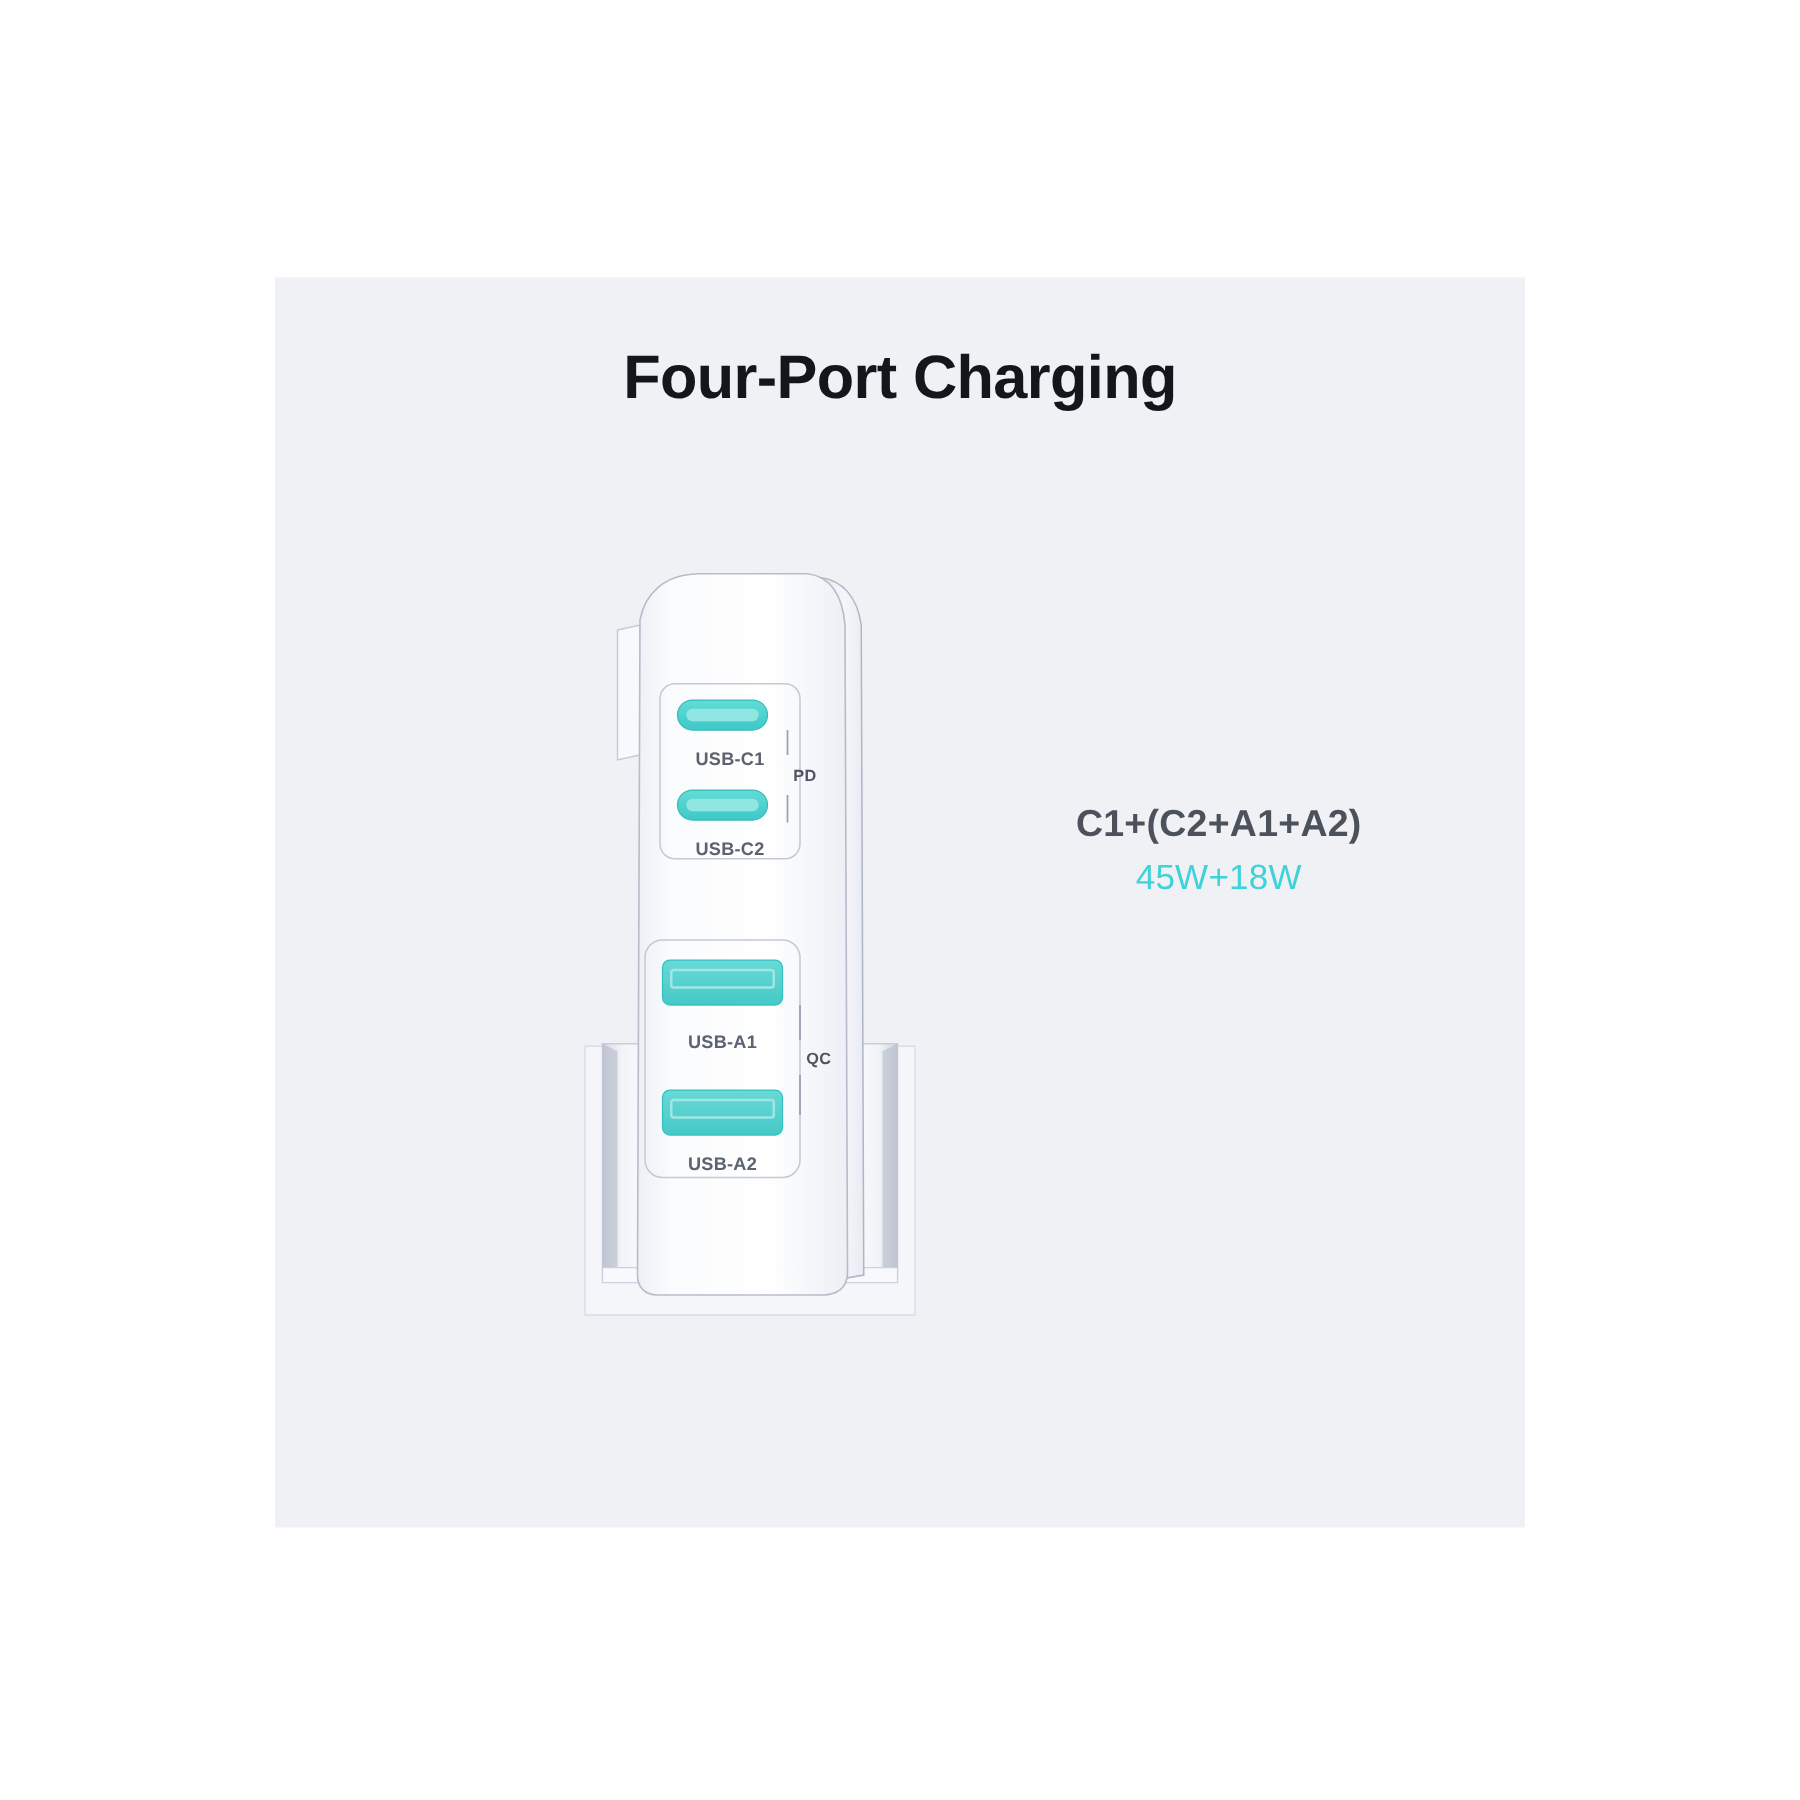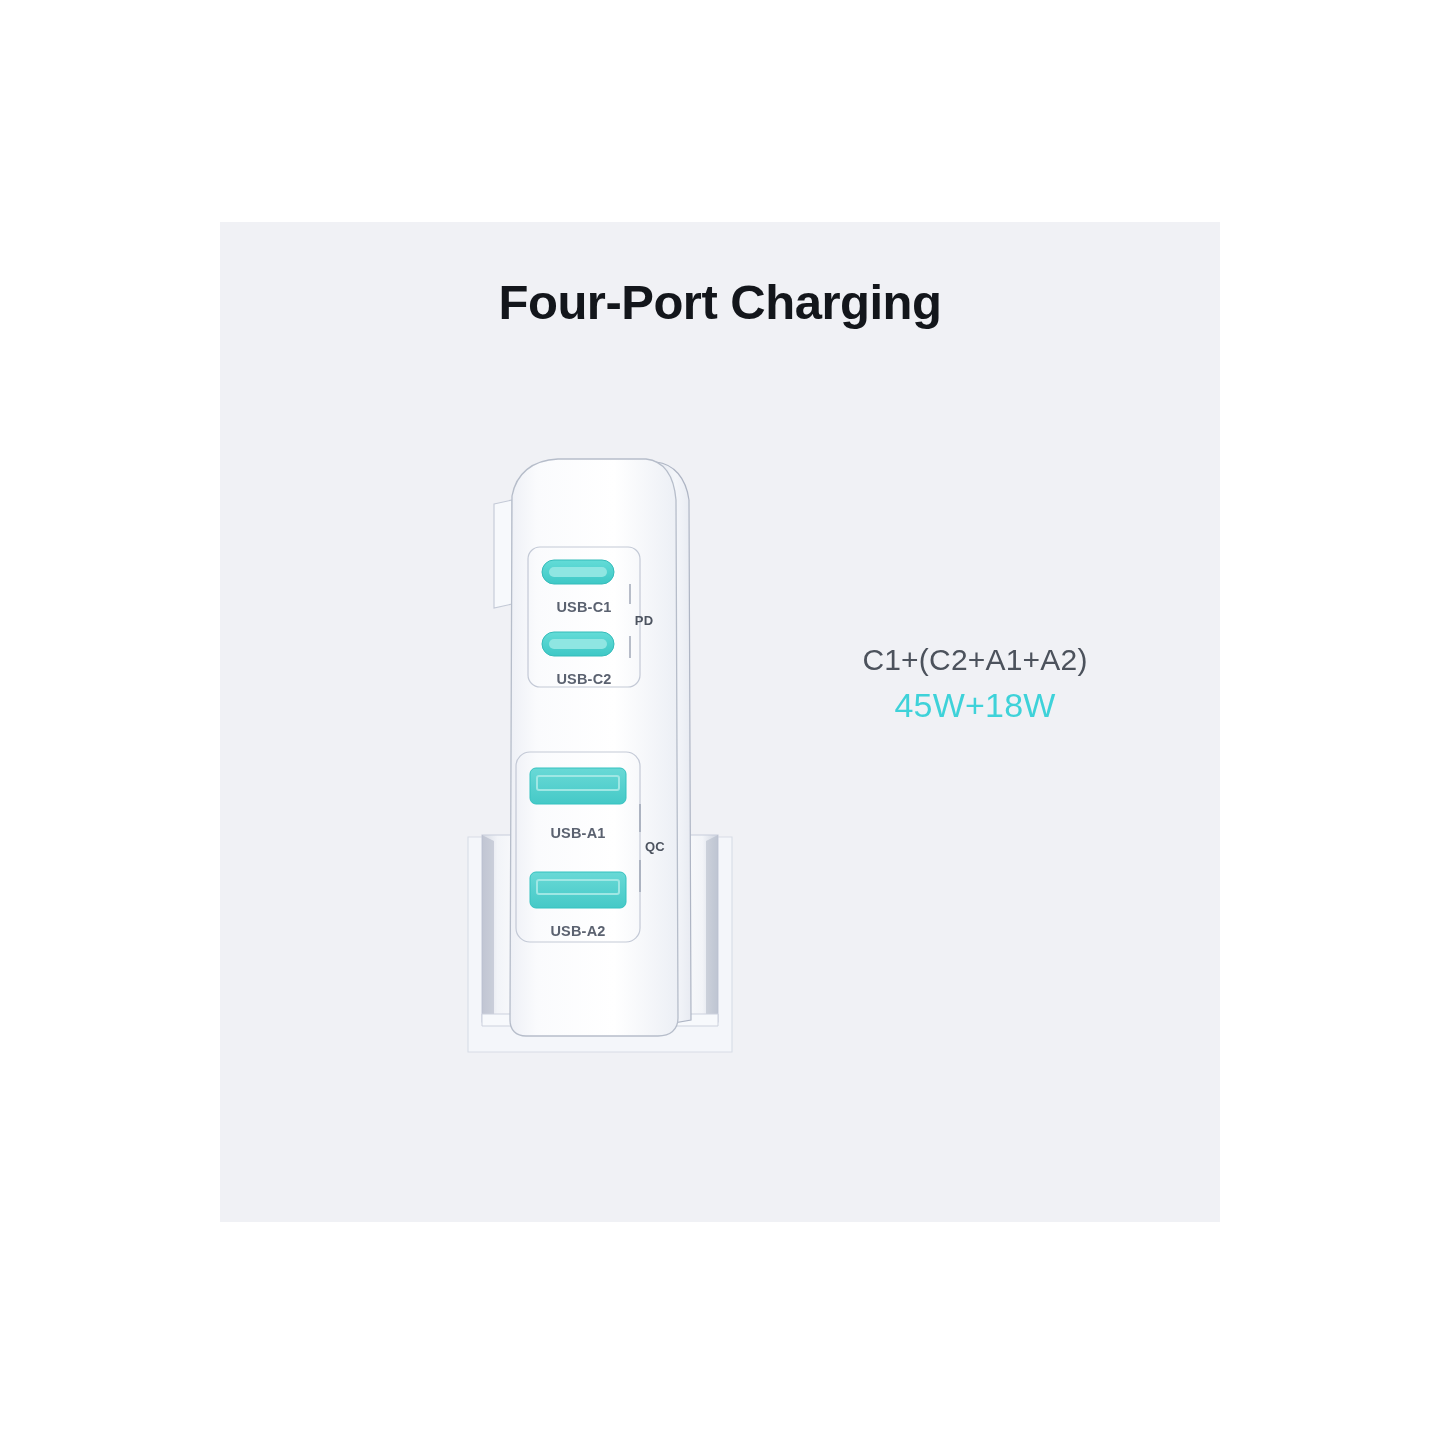--- a/index.html
+++ b/index.html
@@ -65,24 +65,25 @@
     top: 420px;
     width: 390px;
     text-align: center;
   }
   #spec .combo {
     font-size: 30px;
     color: #4c525c;
     letter-spacing: 0.2px;
     white-space: nowrap;
     line-height: 1.22;
+    font-weight: bold;
   }
   #spec .watts {
     margin-top: 6px;
-    font-size: 34px;
+    font-size: 28px;
     color: #3ed2d9;
     letter-spacing: 0.2px;
     white-space: nowrap;
     line-height: 1.22;
   }
 
   
   .port-label {
     font-family: "Liberation Sans", sans-serif;
     font-size: 14.5px;

